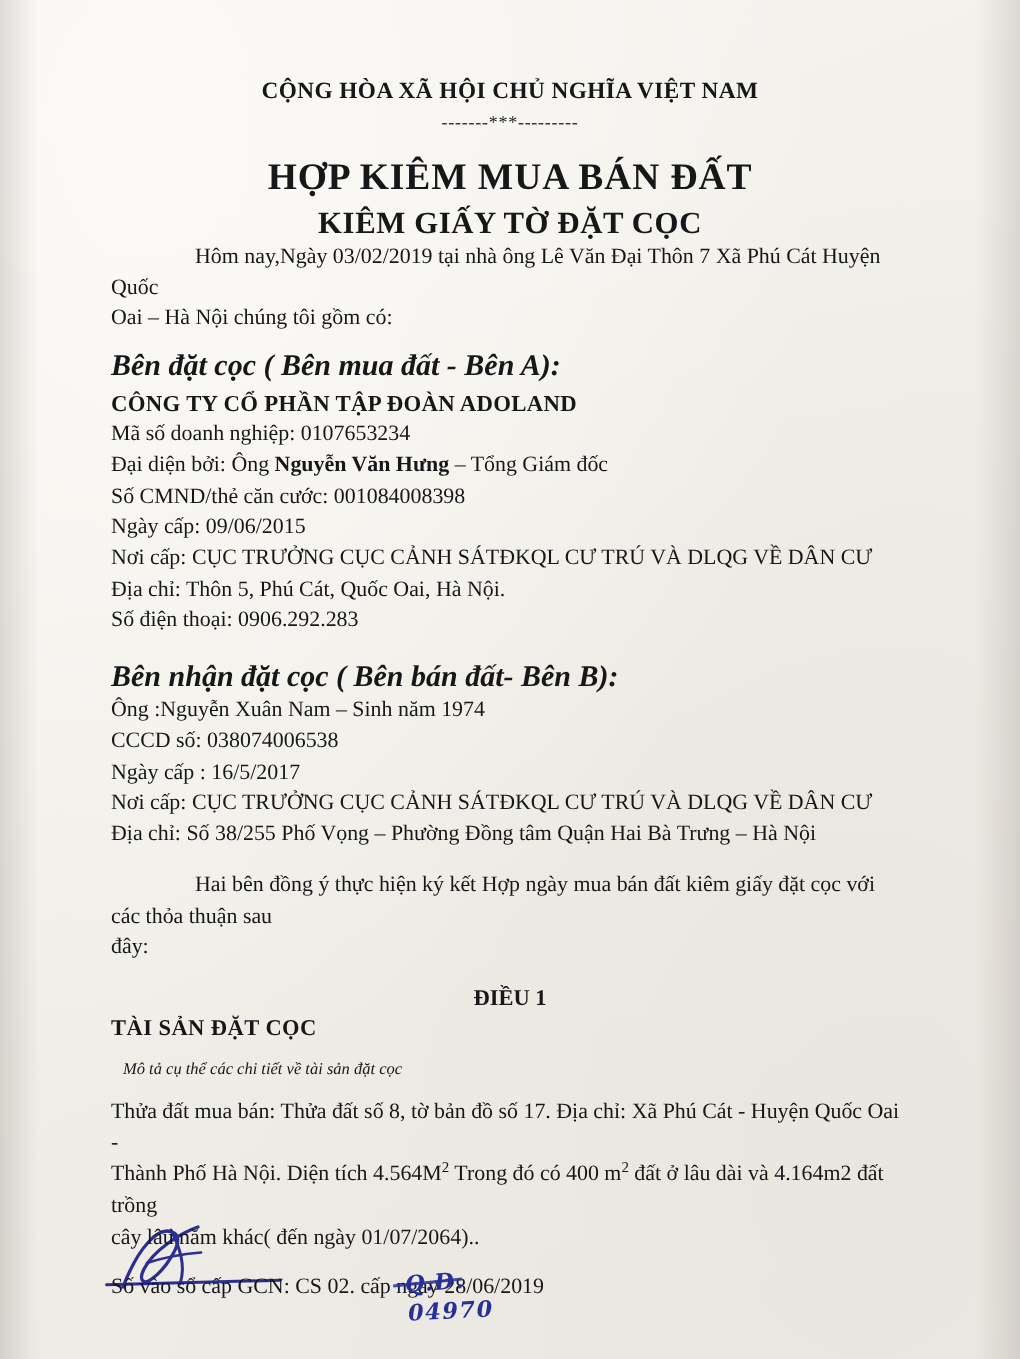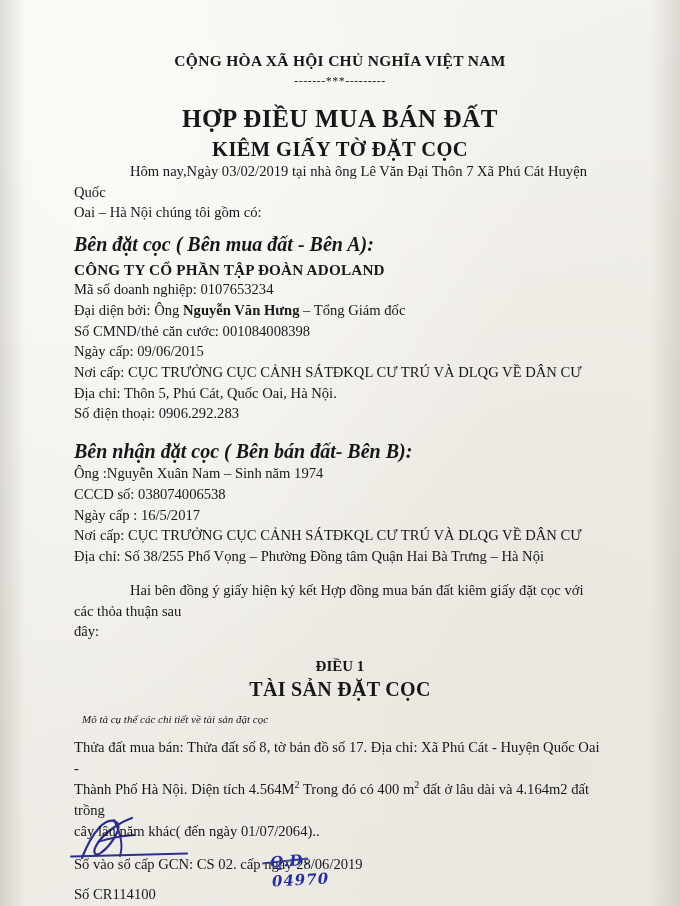--- a/index.html
+++ b/index.html
@@ -111,23 +111,22 @@
   }
   .b { font-weight: bold; }
 
   .article-title {
     text-align: center;
     font-weight: bold;
     font-size: 15px;
     margin-top: 16px;
   }
   .article-sub {
-    text-align: center;
-    font-weight: bold;
-    font-size: 20px;
+    font-weight: bold;
+    font-size: 15px;
     margin-top: 3px;
     letter-spacing: 0.3px;
   }
   .desc-italic {
     font-style: italic;
     font-size: 11px;
     margin-top: 12px;
   }
   sup.sup { font-size: 10px; vertical-align: super; }
 
@@ -187,21 +186,21 @@
 <body>
 
 <div class="page">
   <div class="content">
 
     <div class="spacer-top"></div>
 
     <div class="natl-title">CỘNG HÒA XÃ HỘI CHỦ NGHĨA VIỆT NAM</div>
     <div class="rule-dashes">-------***---------</div>
 
-    <div class="doc-title">HỢP ĐIỀU MUA BÁN ĐẤT</div>
+    <div class="doc-title">HỢP KIÊM MUA BÁN ĐẤT</div>
     <div class="doc-subtitle">KIÊM GIẤY TỜ ĐẶT CỌC</div>
 
     <p class="body-line indent-lg block-gap-1">Hôm nay,Ngày 03/02/2019 tại  nhà ông Lê Văn Đại Thôn 7 Xã Phú Cát Huyện Quốc</p>
     <p class="body-line">Oai – Hà Nội chúng tôi gồm có:</p>
 
     <div class="party-heading">Bên đặt cọc ( Bên mua đất - Bên A):</div>
     <div class="company-name">CÔNG TY CỔ PHẦN TẬP ĐOÀN ADOLAND</div>
 
     <p class="body-line block-gap-3">
       <span>Mã số doanh nghiệp:</span>
@@ -257,21 +256,21 @@
     <p class="body-line block-gap-2">
       <span>Nơi cấp:</span>
       <span>CỤC TRƯỞNG CỤC CẢNH SÁTĐKQL CƯ TRÚ VÀ DLQG VỀ DÂN CƯ</span>
     </p>
 
     <p class="body-line block-gap-2">
       <span>Địa chỉ:</span>
       <span>Số 38/255 Phố Vọng – Phường Đồng tâm Quận Hai Bà Trưng – Hà Nội</span>
     </p>
 
-    <p class="body-line indent-lg" style="margin-top:13px;">Hai bên đồng ý giấy hiện ký kết Hợp đồng mua bán đất kiêm giấy đặt cọc với các thỏa thuận sau</p>
+    <p class="body-line indent-lg" style="margin-top:13px;">Hai bên đồng ý thực hiện ký kết Hợp ngày mua bán đất kiêm giấy đặt cọc với các thỏa thuận sau</p>
     <p class="body-line">đây:</p>
 
     <div class="article-title">ĐIỀU 1</div>
     <div class="article-sub">TÀI SẢN ĐẶT CỌC</div>
 
     <p class="desc-italic" style="text-indent:8px;">Mô tả cụ thể các chi tiết về tài sản đặt cọc</p>
 
     <p class="body-line" style="margin-top:12px;">
       <span>Thửa đất mua bán:</span>
       <span>Thửa đất số 8, tờ bản đồ số 17. Địa chỉ: Xã Phú Cát - Huyện Quốc Oai -</span>
@@ -283,21 +282,20 @@
 
     <p class="body-line line-row" style="margin-top:13px;">
       <span>Số vào sổ cấp GCN:</span>
       <span>CS 02.</span>
       <span>cấp ngày 28/06/2019</span>
       <span class="strike-scribble"></span>
       <span class="hand hand-1">Q.Đ.</span>
       <span class="hand hand-2">04970</span>
     </p>
 
-    <p class="body-line" style="margin-top:9px;">Số CR114100</p>
 
 
   </div>
 
   <div class="signature">
     <svg width="180" height="70" viewBox="0 0 180 70">
       <path d="M20 56 C30 30, 44 14, 54 20 C62 25, 48 44, 40 50 C34 55, 30 52, 34 44 C40 32, 58 20, 70 16" fill="none" stroke="#2b2f8f" stroke-width="2.2" stroke-linecap="round"></path>
       <path d="M52 18 C58 30, 62 42, 58 54" fill="none" stroke="#2b2f8f" stroke-width="2" stroke-linecap="round"></path>
       <path d="M36 40 C48 36, 60 34, 72 33" fill="none" stroke="#2b2f8f" stroke-width="1.8" stroke-linecap="round"></path>
     </svg>

